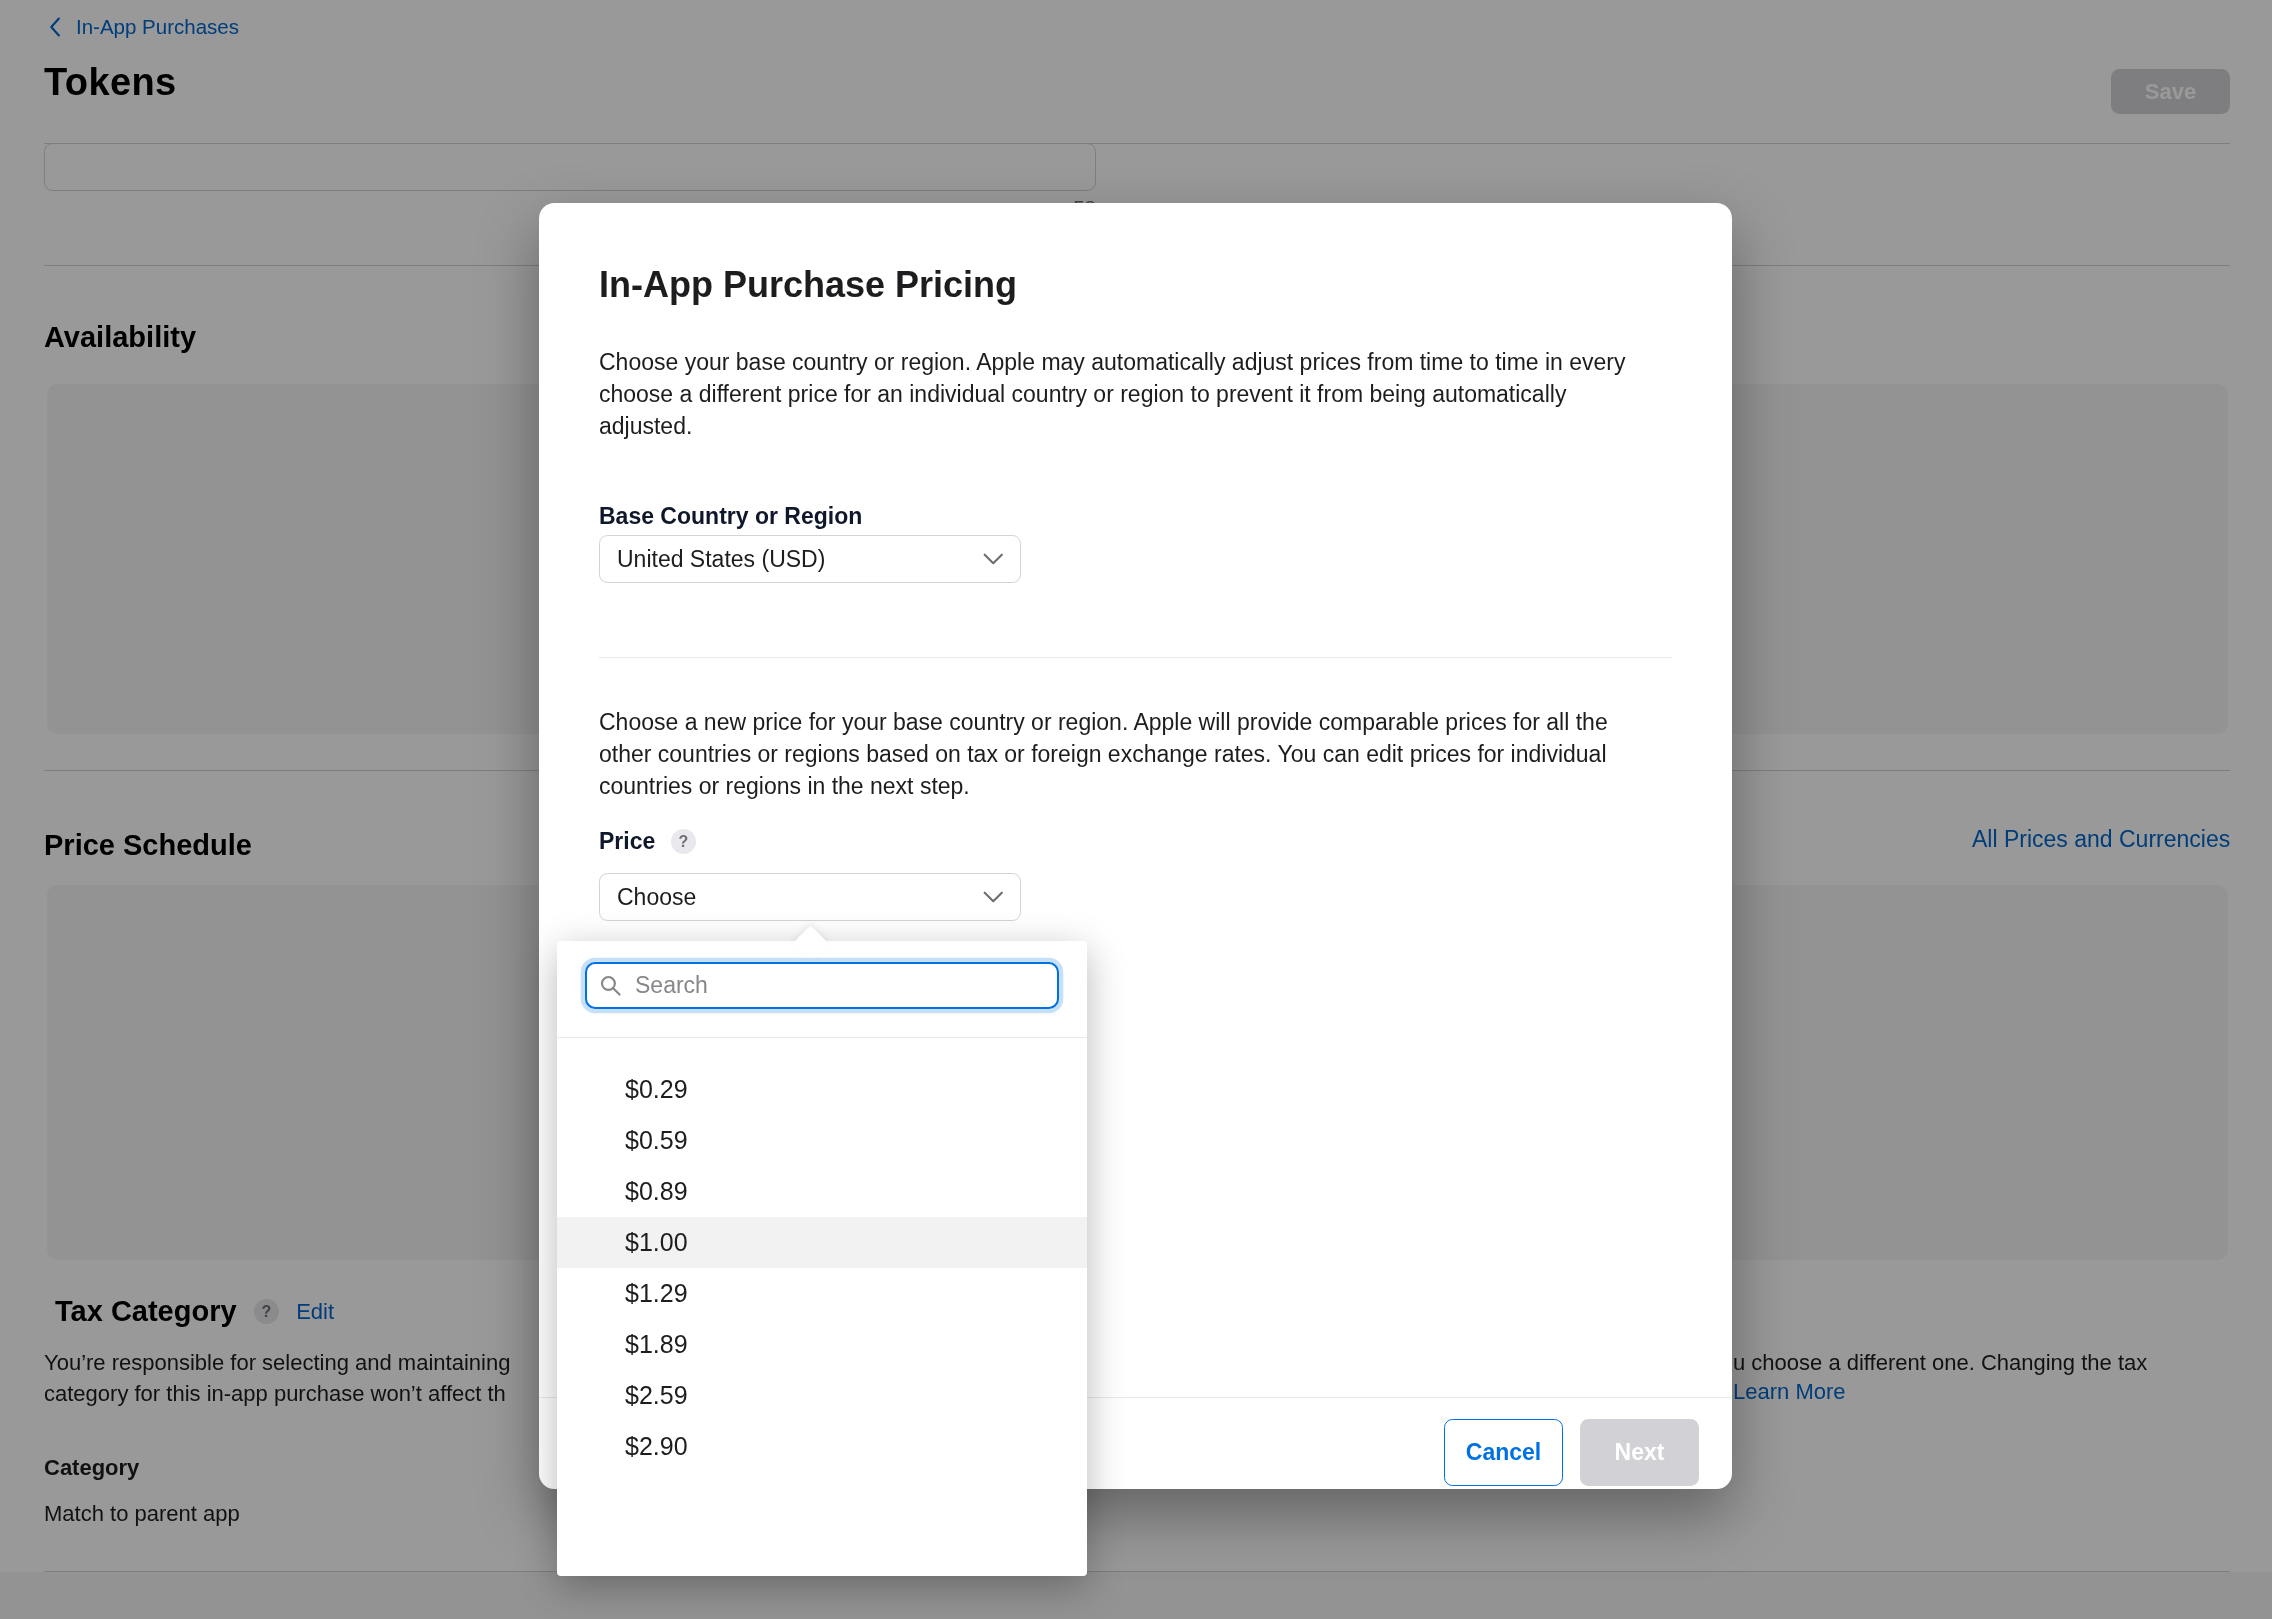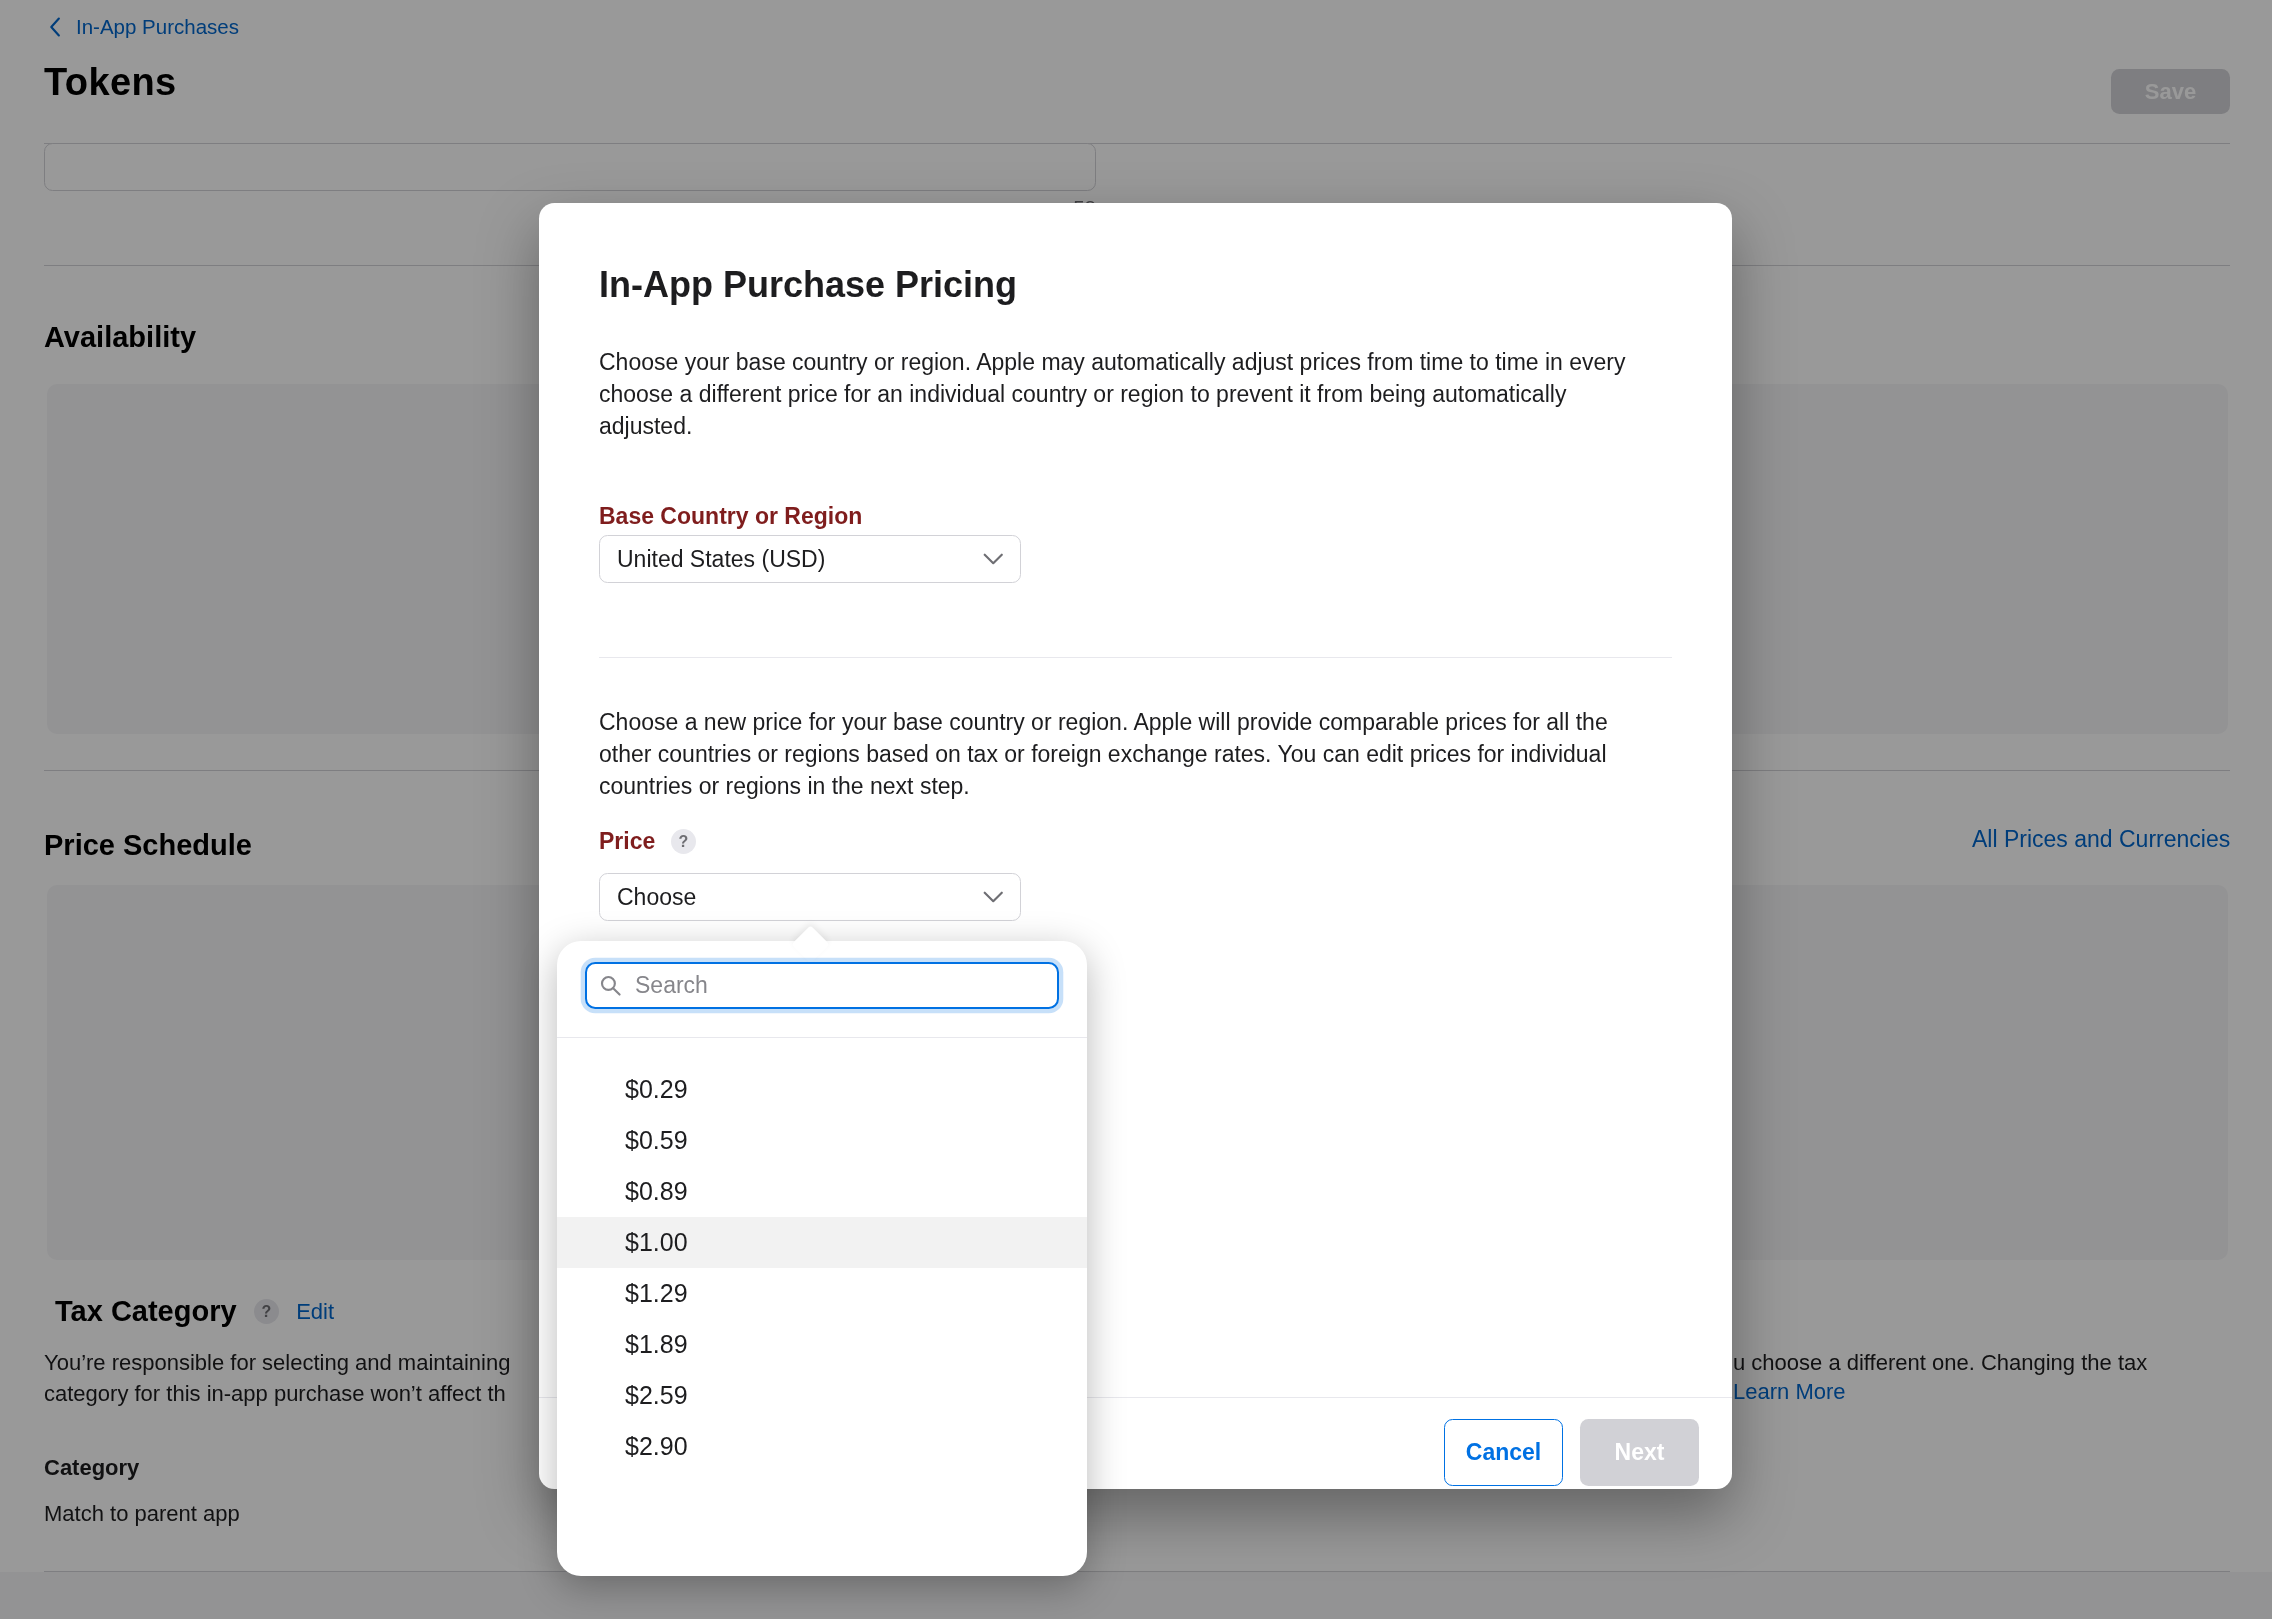--- a/index.html
+++ b/index.html
@@ -31,33 +31,33 @@
   .footer-strip{left:0;top:1572px;width:2273px;height:47px;background:#f5f5f7;}
 
   
   #overlay{position:absolute;inset:0;background:rgba(0,0,0,0.4);z-index:10;}
 
   
   #modal{left:539px;top:203px;width:1193px;height:1286px;background:#fff;border-radius:15.4px;
     box-shadow:0 25.6px 60px rgba(0,0,0,.35);z-index:20;}
   .m-title{left:60px;top:61px;font-size:36px;font-weight:700;color:#1d1d1f;}
   .m-par{left:60px;font-size:23px;line-height:32px;color:#1d1d1f;}
-  .m-label{left:60px;font-size:23px;font-weight:600;color:#7f1d1d;}
+  .m-label{left:60px;font-size:23px;font-weight:600;color:#0f172a;}
   .select{left:60px;width:422px;height:48px;border:1.3px solid #d2d2d7;border-radius:8.5px;
     box-sizing:border-box;background:#fff;display:flex;align-items:center;
     padding:0 17px;font-size:23px;color:#1d1d1f;justify-content:space-between;cursor:default;}
   .m-div{left:60px;width:1073px;height:0.9px;background:#e8e8ed;}
   .m-foot-div{left:0;top:1194px;width:1193px;height:0.9px;background:#e8e8ed;}
   .btn{position:absolute;top:1216px;height:67px;border-radius:8.5px;font-size:23px;font-weight:600;
     font-family:inherit;display:flex;align-items:center;justify-content:center;box-sizing:border-box;}
   .btn-cancel{left:905px;width:119px;background:#fff;border:1.7px solid #0071e3;color:#0071e3;}
   .btn-next{left:1041px;width:119px;background:#d1d1d6;border:none;color:#ffffff;}
 
   
-  #popover{left:557px;top:941px;width:530px;height:635px;background:#fff;border-radius:24px;
+  #popover{left:557px;top:941px;width:530px;height:635px;background:#fff;border-radius:4px;
     box-shadow:0 10.2px 38px rgba(0,0,0,.28);z-index:30;}
   .caret{position:absolute;left:240px;top:-10.2px;width:27px;height:27px;background:#fff;
     transform:rotate(45deg);border-radius:3.4px;box-shadow:-2.6px -2.6px 6.8px rgba(0,0,0,.06);z-index:0;}
   .search-wrap{position:absolute;left:28px;top:20.5px;width:474px;height:47px;z-index:1;}
   .search-input{width:100%;height:100%;box-sizing:border-box;border:2.1px solid #0071e3;border-radius:10.2px;
     box-shadow:0 0 0 4.3px rgba(0,113,227,.22);padding:0 12px 0 48px;font-size:23px;color:#1d1d1f;
     font-family:inherit;outline:none;background:#fff;}
   .search-input::placeholder{color:#86868b;}
   .search-icon{position:absolute;left:13.6px;top:12px;pointer-events:none;}
   .pop-div{position:absolute;left:0;top:96px;width:530px;height:0.9px;background:#e8e8ed;}

